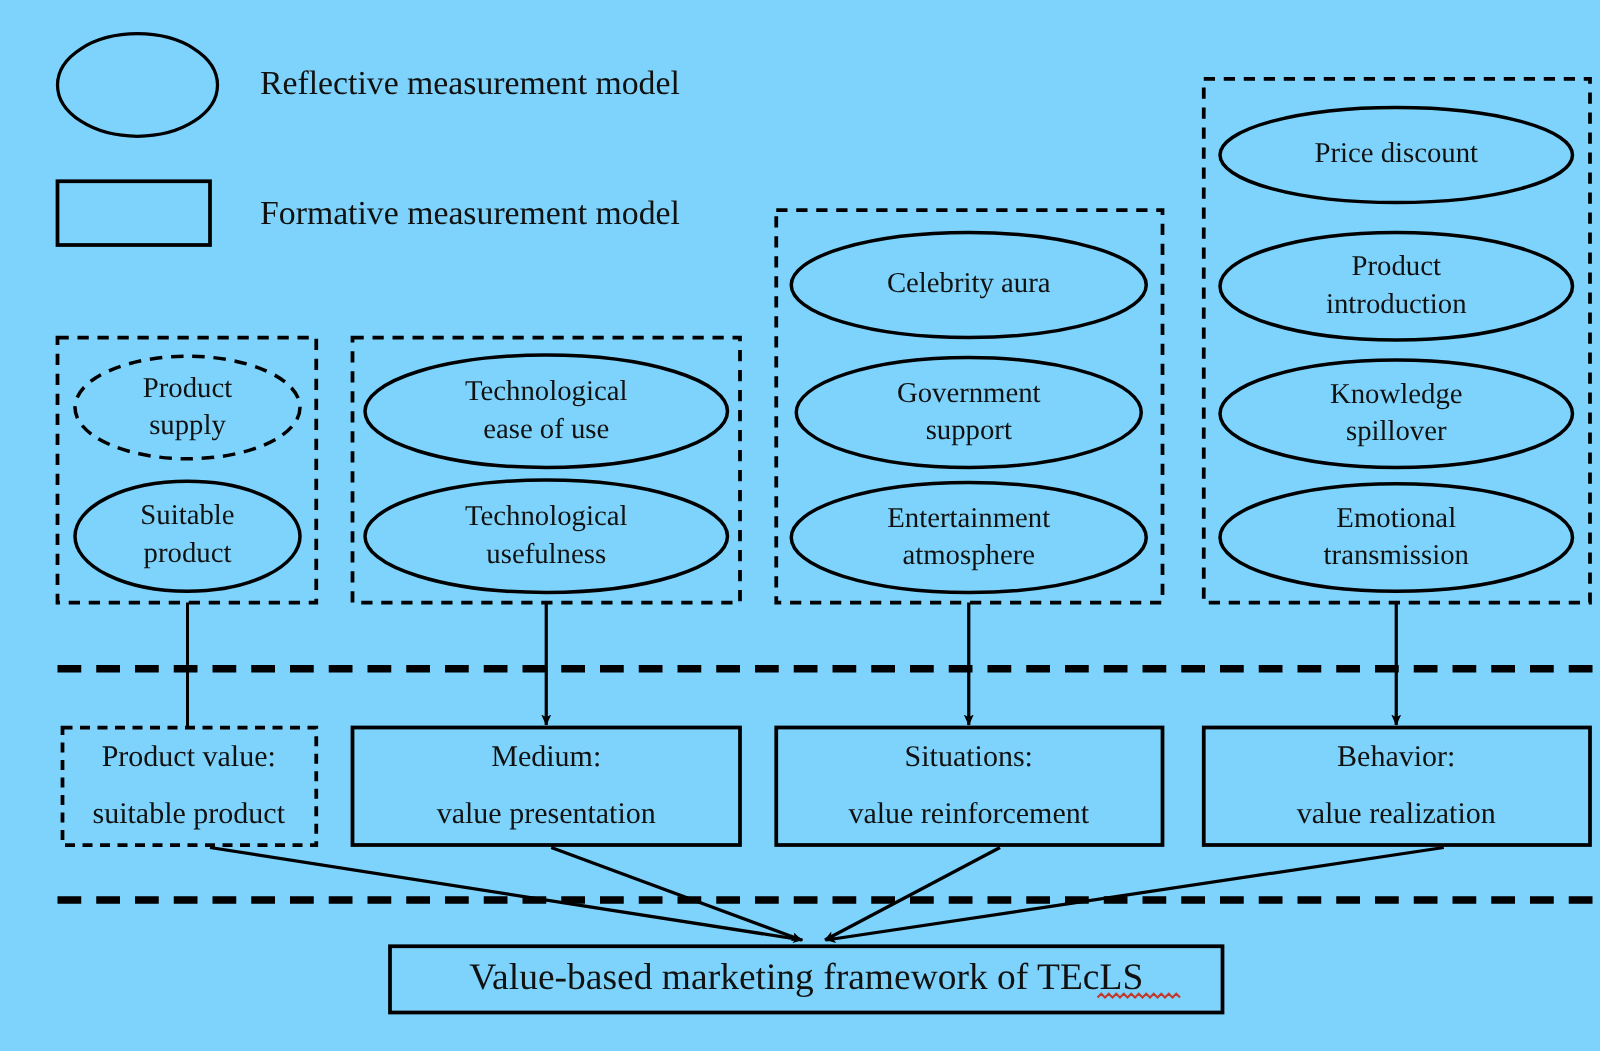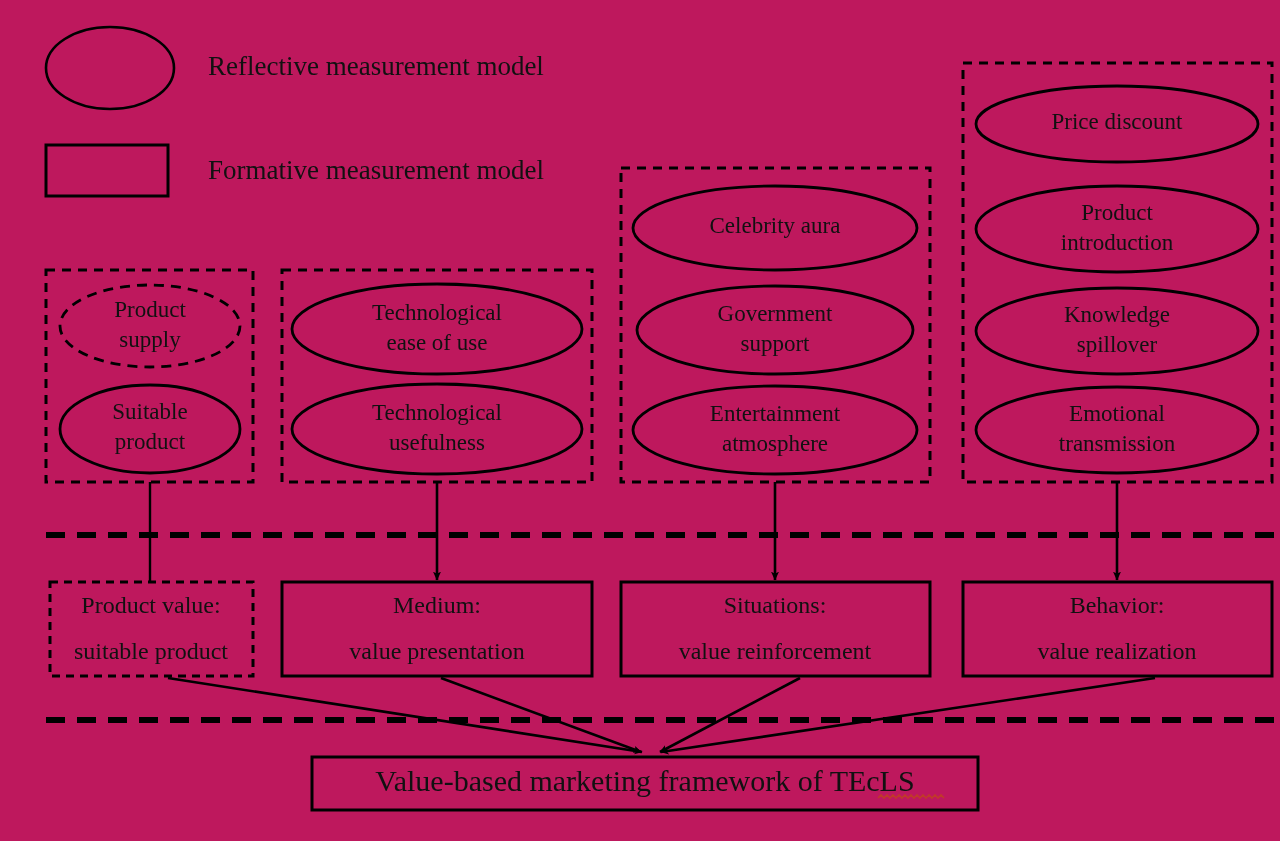--- a/index.html
+++ b/index.html
@@ -4,21 +4,21 @@
 <style>
   html, body {
     margin: 0;
     padding: 0;
     background: #ffffff;
   }
   #canvas {
     position: relative;
     width: 1280px;
     height: 841px;
-    background: #be185d;
+    background: #7dd3fc;
     font-family: "Liberation Serif", "DejaVu Serif", serif;
     overflow: hidden;
   }
   svg.layer {
     position: absolute;
     top: 0;
     left: 0;
     width: 1280px;
     height: 841px;
   }

